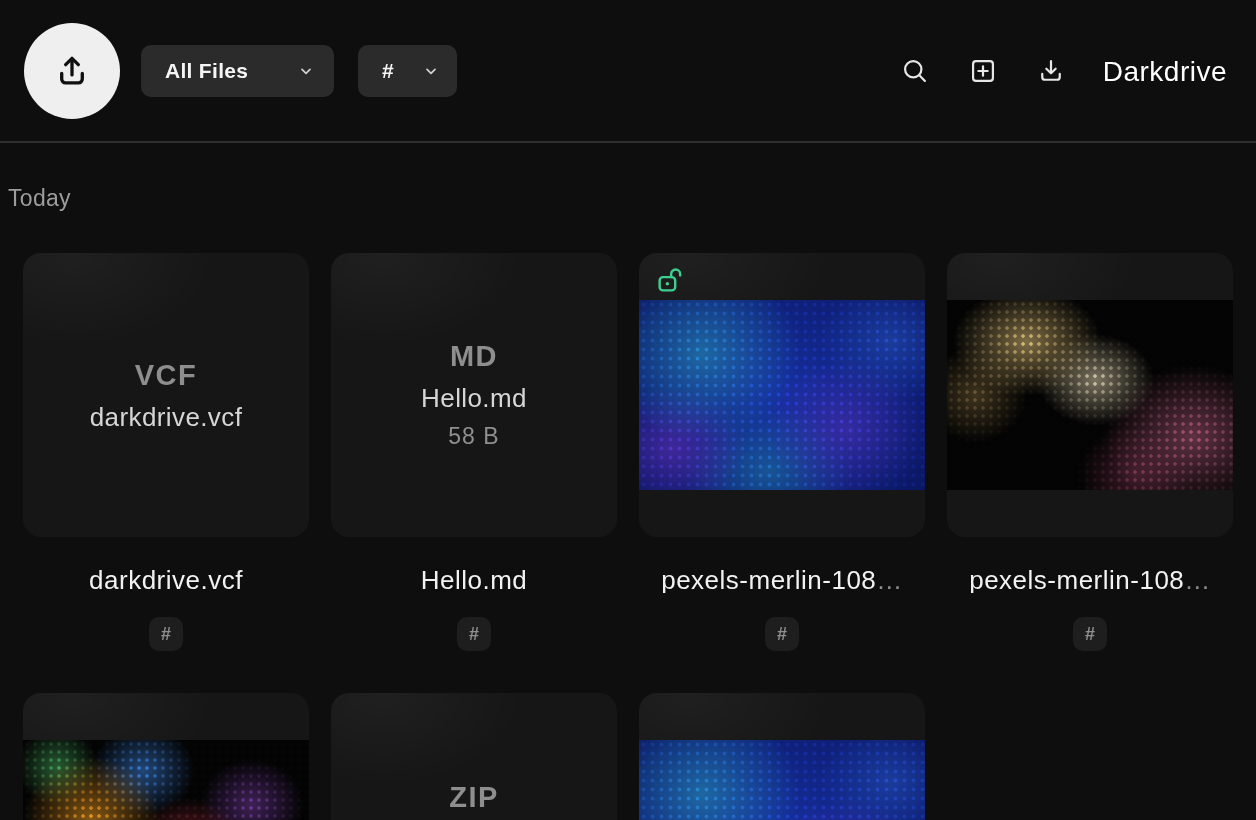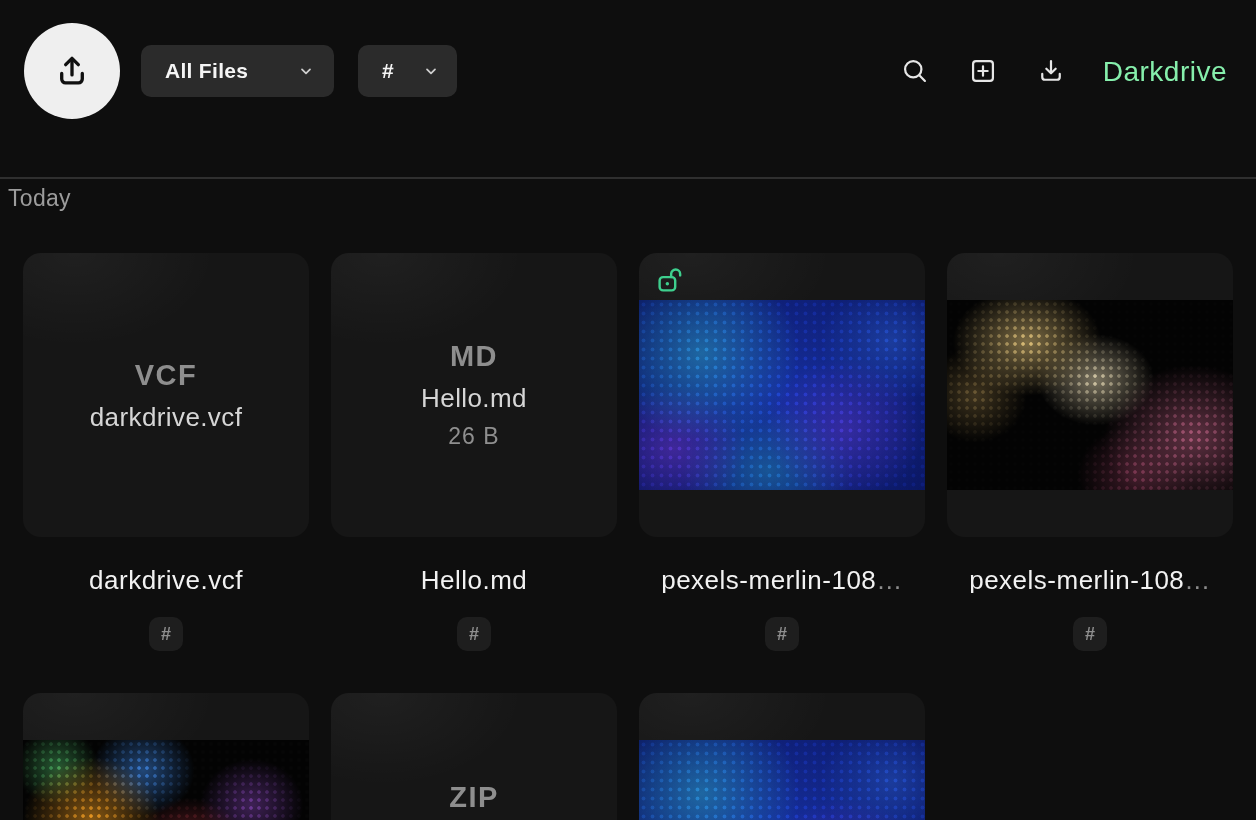--- a/index.html
+++ b/index.html
@@ -1,42 +1,42 @@
 <!DOCTYPE html>
 <html><head>
 <meta charset="utf-8">
 <style>
   * { margin:0; padding:0; box-sizing:border-box; }
   html,body { width:1256px; height:820px; background:#0e0e0e; overflow:hidden;
               font-family:"Liberation Sans", sans-serif; }
   .app { position:relative; width:1256px; height:820px; background:#0e0e0e; overflow:hidden; }
 
   
-  .topbar { position:absolute; left:0; top:0; width:1256px; height:179px;
+  .topbar { position:absolute; left:0; top:0; width:1256px; height:143px;
             border-bottom:2px solid #2f2f2f; background:#0e0e0e; }
   .upload-btn { position:absolute; left:24px; top:23px; width:96px; height:96px;
                 border-radius:50%; background:#efefef; border:none; cursor:pointer;
                 display:flex; align-items:center; justify-content:center; }
   .dd { position:absolute; top:45px; height:52px; background:#2b2b2b; border:none;
         border-radius:10px; color:#f5f5f5; display:flex; align-items:center;
         cursor:pointer; font-family:inherit; }
   .dd-files { left:141px; width:193px; padding:0 20px 0 24px; justify-content:space-between; }
   .dd-tag   { left:358px; width:99px;  padding:0 18px 0 24px; justify-content:space-between; }
   .dd-label { font-size:21px; font-weight:700; letter-spacing:.3px; color:#f5f5f5; }
   .chev { width:16px; height:16px; stroke:#cfcfcf; stroke-width:2.6; fill:none;
           stroke-linecap:round; stroke-linejoin:round; }
   .icon-btn { position:absolute; top:57px; width:28px; height:28px; background:none;
               border:none; padding:0; cursor:pointer; }
   .icon-btn svg { width:28px; height:28px; stroke:#e6e6e6; stroke-width:1.9; fill:none;
                   stroke-linecap:round; stroke-linejoin:round; }
   .btn-search   { left:901px; }
   .btn-add      { left:969px; }
   .btn-download { left:1037px; }
   .app-title { position:absolute; top:56px; right:29px; font-size:28px; font-weight:400;
-               color:#86efac; letter-spacing:.5px; }
+               color:#ffffff; letter-spacing:.5px; }
 
   
   .section-title { position:absolute; left:8px; top:185px; font-size:23px;
                    color:#9c9c9c; letter-spacing:.3px; }
   .grid { position:absolute; left:23px; top:253px; display:grid;
           grid-template-columns:repeat(4,286px); column-gap:22px; }
   .cell { width:286px; height:440px; }
   .card { position:relative; width:286px; height:284px; border-radius:18px;
           background:radial-gradient(90% 60% at 18% 0%, rgba(255,255,255,.045), rgba(255,255,255,0) 55%), #161616;
           overflow:hidden; cursor:pointer; }
@@ -155,21 +155,21 @@
         <div class="file-label"><span>darkdrive.vcf</span><span class="dim"></span></div>
         <div class="tag-badge">#</div>
       </div>
     </div>
 
     <div class="cell">
       <div class="card">
         <div class="doc-center">
           <div class="doc-ext">MD</div>
           <div class="doc-name">Hello.md</div>
-          <div class="doc-size">26 B</div>
+          <div class="doc-size">58 B</div>
         </div>
       </div>
       <div class="meta">
         <div class="file-label"><span>Hello.md</span><span class="dim"></span></div>
         <div class="tag-badge">#</div>
       </div>
     </div>
 
     <div class="cell">
       <div class="card">

